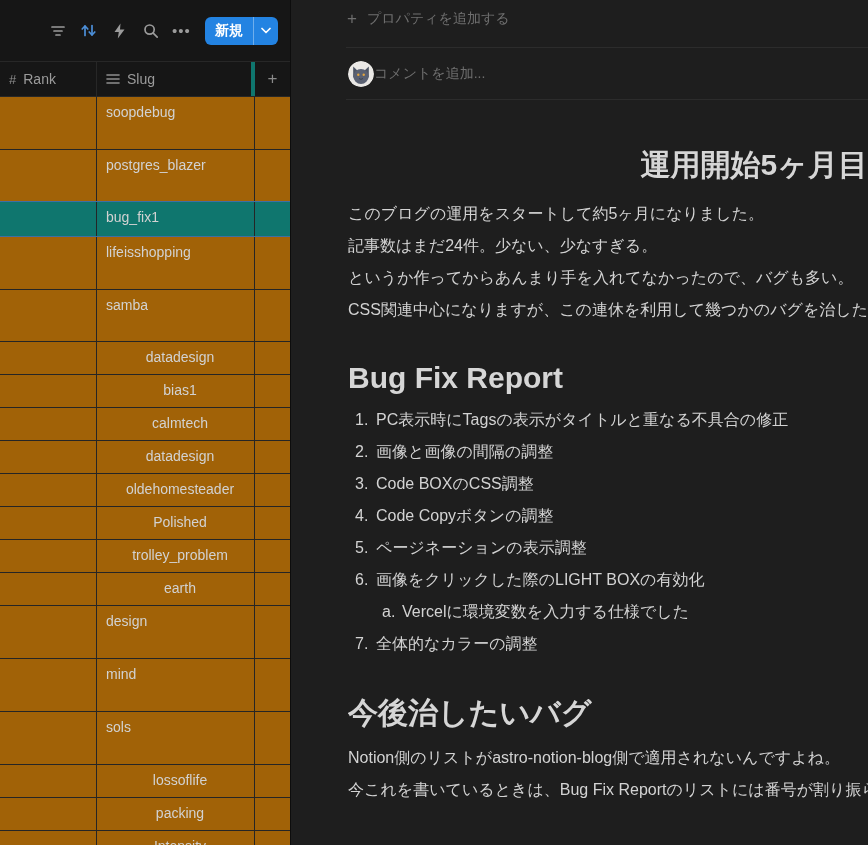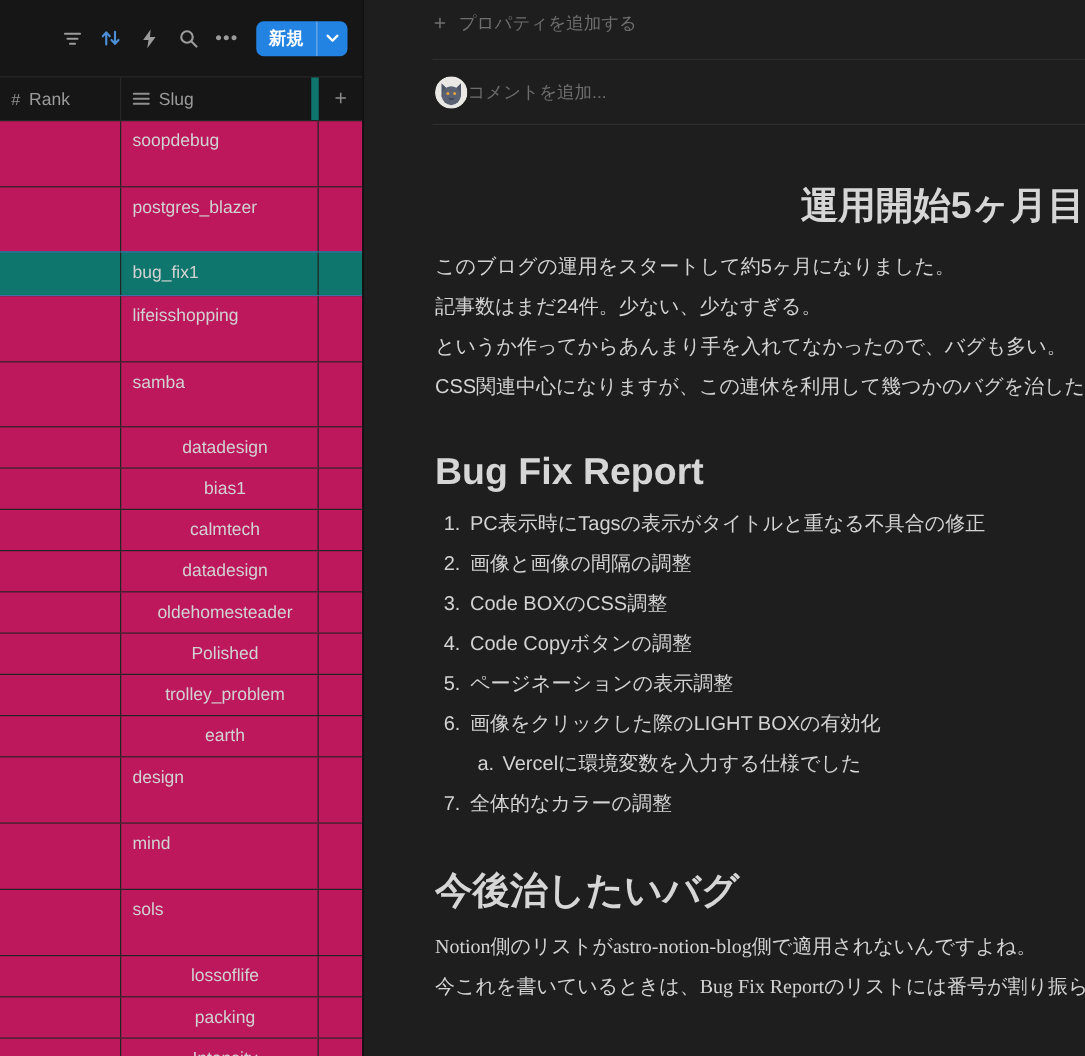--- a/index.html
+++ b/index.html
@@ -23,26 +23,26 @@
     display:flex; align-items:stretch; color:#FFFFFF; font-size:14px; font-weight:700;
     cursor:pointer; overflow:hidden; }
   .new-btn-main { display:flex; align-items:center; padding:0 10px; }
   .new-btn-sep { width:1px; background:rgba(255,255,255,0.35); margin:0; }
   .new-btn-chev { display:flex; align-items:center; justify-content:center; width:24px; }
 
   .thead { height:36px; display:flex; border-top:1px solid #272727; border-bottom:1px solid #272727;
     color:#9B9B9B; font-size:14px; }
   .th { display:flex; align-items:center; gap:7px; padding-left:9px; }
   .th-rank { width:97px; border-right:1px solid #272727; }
-  .th-slug { width:158px; border-right:6px solid #0f766e; }
+  .th-slug { width:158px; border-right:4px solid #0f766e; }
   .th-plus { flex:1; justify-content:center; padding-left:0; font-size:17px; color:#8a8a8a;
     display:flex; align-items:center; cursor:pointer; }
   .hicon { font-size:13px; color:#8f8f8f; display:flex; align-items:center; }
 
-  .trow { display:flex; border-bottom:1px solid #252525; background:#be185d; }
+  .trow { display:flex; border-bottom:1px solid #252525; background:#a16207; }
   .h53 { height:53px; } .h52 { height:52px; } .h33 { height:33px;text-align:center; }
   .cell-rank { width:97px; border-right:1px solid #252525; }
   .cell-slug { width:158px; border-right:1px solid #252525; padding:7px 0 0 9px;
     font-size:14px; color:#D2D2D2; overflow:hidden; white-space:nowrap; }
   .cell-plus { flex:1; }
   .trow.selected { height:36px; margin-top:-1px; background:#0f766e;
     border-top:1px solid #3E6FA4; border-bottom:1px solid #3E6FA4; }
 
   
   .page-panel { position:absolute; left:290px; top:0; width:578px; height:845px;
@@ -59,21 +59,21 @@
   .content { padding-left:57px; }
   .hblock { font-size:30px; line-height:39px; font-weight:700; color:#D6D6D6;
     white-space:nowrap; overflow:hidden; cursor:text; }
   .h-first { margin-top:45px;text-align:right; }
   .h-mid   { margin-top:32px; }
   .h-last  { margin-top:33px; }
   .para { font-size:16px; line-height:32px; height:32px; color:#D3D3D3;
     white-space:nowrap; overflow:hidden; cursor:text; }
   .pgroup1 { margin-top:14px; }
   .lgroup  { margin-top:7px; }
-  .pgroup2 { margin-top:10px;font-family:Liberation Serif, serif; }
+  .pgroup2 { margin-top:10px; }
   .li { display:flex; padding-left:7px; font-size:16px; line-height:32px; height:32px;
     color:#D3D3D3; white-space:nowrap; overflow:hidden; cursor:text; }
   .li .marker { display:inline-block; min-width:21px; flex:none; }
   .li.indent1 { padding-left:34px; }
   .li.indent1 .marker { min-width:20px; }
 </style>
 </head>
 <body>
 
 <div class="app">

